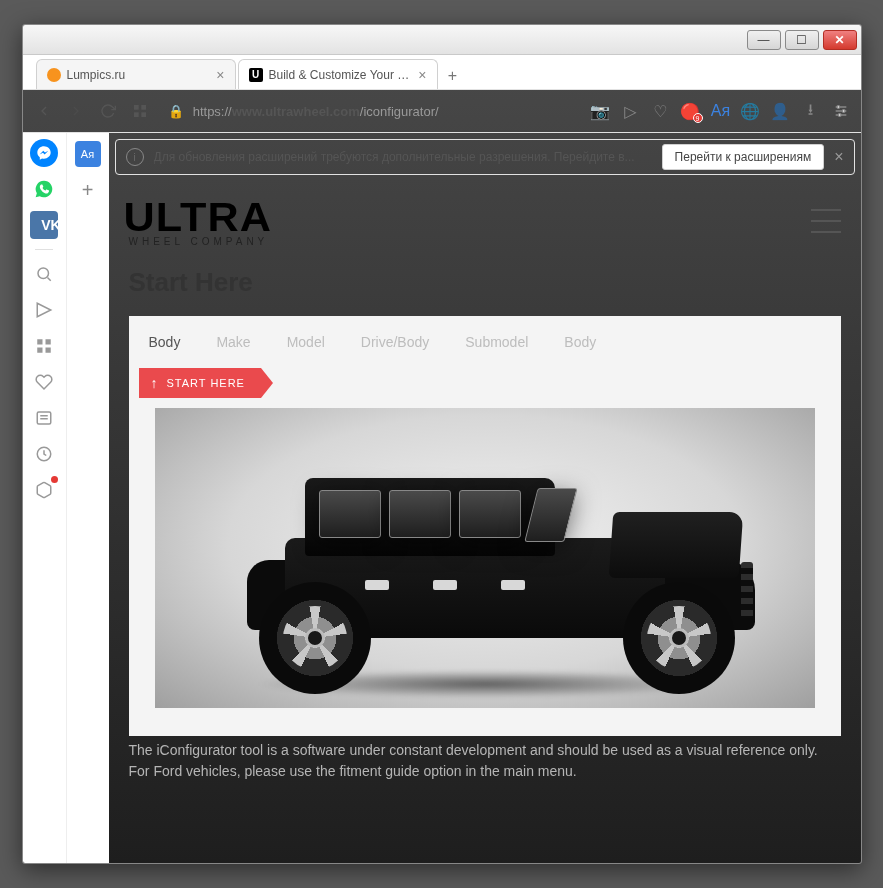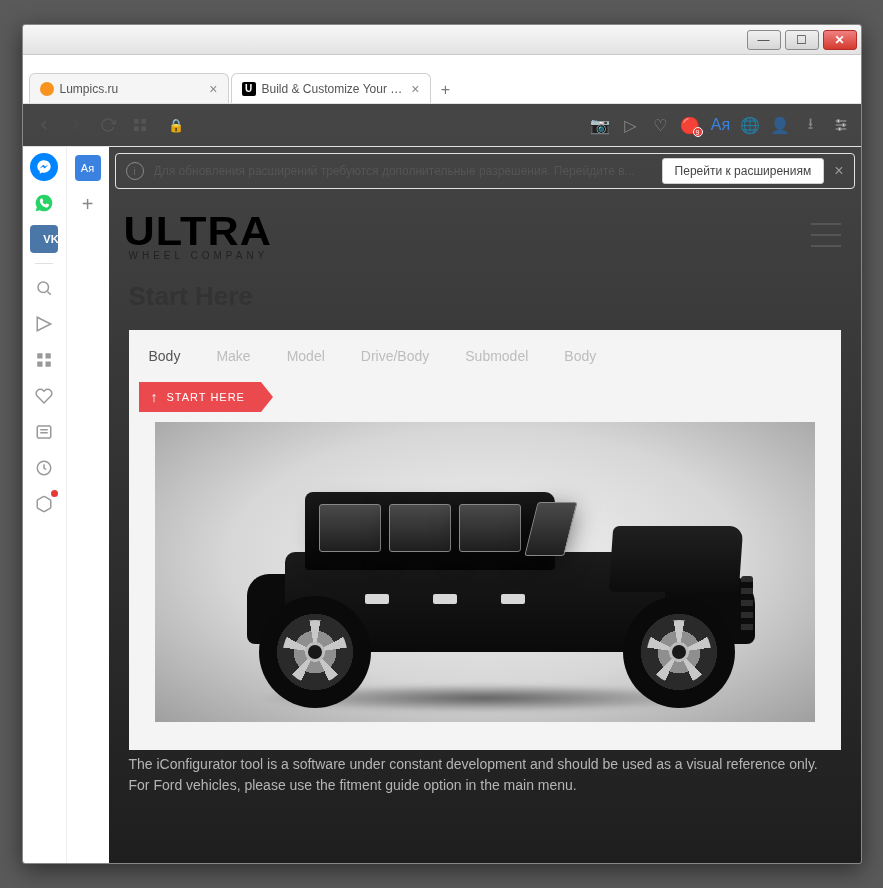--- a/index.html
+++ b/index.html
@@ -11,21 +11,21 @@
   box-shadow: 0 6px 24px rgba(0,0,0,.5); overflow: hidden; display: flex; flex-direction: column;
 }
 
 .titlebar {
   height: 30px; background: linear-gradient(#f7f7f7,#e3e3e3); border-bottom: 1px solid #c9c9c9;
   display: flex; align-items: center; justify-content: flex-end; padding: 0 4px; gap: 4px;
 }
 .win-btn { width: 34px; height: 20px; border: 1px solid #8a8a8a; border-radius: 3px; background: linear-gradient(#f0f0f0,#d6d6d6); display:flex; align-items:center; justify-content:center; font-size:12px; color:#444; cursor:pointer; }
 .win-btn.close { background: linear-gradient(#f08080,#d43a2e); border-color:#b32e24; color:#fff; font-weight:bold; }
 
-.tabstrip { height: 48px; display: flex; align-items: flex-end; padding: 0 6px; background: #fff; }
+.tabstrip { height: 34px; display: flex; align-items: flex-end; padding: 0 13px; background: #fff; }
 .tab { height: 30px; min-width: 200px; max-width: 200px; display: flex; align-items: center; padding: 0 10px; border: 1px solid #d0d0d0; border-bottom: none; border-radius: 6px 6px 0 0; font-size: 12px; color: #555; gap: 6px; margin-right: 2px; cursor:pointer; background:#fff; }
 .tab.inactive { background: #f5f5f5; }
 .tab .favicon { width: 14px; height: 14px; border-radius: 50%; background: #f7931e; flex-shrink:0; }
 .tab .favicon.u { background:#000; color:#fff; border-radius:2px; display:flex; align-items:center; justify-content:center; font-size:10px; font-weight:bold; }
 .tab .title { flex:1; white-space:nowrap; overflow:hidden; text-overflow:ellipsis; }
 .tab .close-x { color:#888; font-size:14px; cursor:pointer; }
 .new-tab { width: 26px; height: 26px; display:flex; align-items:center; justify-content:center; color:#777; cursor:pointer; }
 
 .addrbar { height: 44px; display:flex; align-items:center; padding: 0 10px; gap: 10px; border-top:1px solid #e2e2e2; border-bottom:1px solid #e2e2e2; }
 .nav-ico { width:22px; display:flex; align-items:center; justify-content:center; color:#555; cursor:pointer; }
@@ -37,21 +37,21 @@
 .addr-right .ico { width:20px; height:20px; display:flex; align-items:center; justify-content:center; color:#888; cursor:pointer; position:relative; }
 .badge-dot { position:absolute; bottom:-2px; right:-2px; width:10px; height:10px; background:#e53935; border-radius:50%; border:1px solid #fff; color:#fff; font-size:7px; display:flex; align-items:center; justify-content:center; }
 
 .main-area { flex:1; display:flex; overflow:hidden; }
 
 .leftbar { width: 44px; background:#fff; border-right:1px solid #eee; display:flex; flex-direction:column; align-items:center; padding-top:6px; gap:8px; }
 .leftbar .lbi { width:28px; height:28px; display:flex; align-items:center; justify-content:center; color:#9e9e9e; cursor:pointer; position:relative; }
 .leftbar .divider { width:18px; height:1px; background:#e0e0e0; margin:2px 0; }
 .lbi.fb { background:#0084ff; border-radius:50%; color:#fff; }
 .lbi.wa { color:#25d366; }
-.lbi.vk { background:#4a76a8; border-radius:4px; color:#fff; font-size:11px; font-weight:bold;padding-left:14px; }
+.lbi.vk { background:#4a76a8; border-radius:4px; color:#fff; font-size:14px; font-weight:bold;padding-left:14px; }
 .lbi.ot { color:#999; }
 .lbi.ot svg { width:18px; height:18px; }
 .notif-dot { position:absolute; top:0; right:0; width:7px; height:7px; background:#e53935; border-radius:50%; }
 
 .tab-sidebar { width: 42px; background:#fff; display:flex; flex-direction:column; align-items:center; padding-top:8px; gap:10px; }
 .ts-item { width:26px; height:26px; display:flex; align-items:center; justify-content:center; border-radius:4px; cursor:pointer; }
 .ts-item.active { background:#3b82e0; color:#fff; font-size:11px; }
 .ts-item.plus { color:#888; font-size:20px; }
 
 .content-col { flex:1; display:flex; flex-direction:column; overflow:hidden; }
@@ -153,20 +153,23 @@
     <div class="nav-ico">
         <svg viewBox="0 0 24 24" fill="currentColor">
           <rect x="3" y="3" width="7" height="7"></rect>
           <rect x="14" y="3" width="7" height="7"></rect>
           <rect x="3" y="14" width="7" height="7"></rect>
           <rect x="14" y="14" width="7" height="7"></rect>
         </svg>
       </div>
     <div class="addr-field">
       <span class="lock">🔒</span>
+      <span class="url">
+        <span>https://</span><b>www.ultrawheel.com</b><span>/iconfigurator/</span>
+      </span>
     </div>
     <div class="addr-right">
       <div class="ico">📷</div>
       <div class="ico">▷</div>
       <div class="ico">♡</div>
       <div class="ico" style="color:#e44">🔴<span class="badge-dot">9</span></div>
       <div class="ico" style="color:#3b82e0">Ая</div>
       <div class="ico" style="opacity:.5">🌐</div>
       <div class="ico" style="opacity:.5">👤</div>
       <div class="ico">⭳</div>

